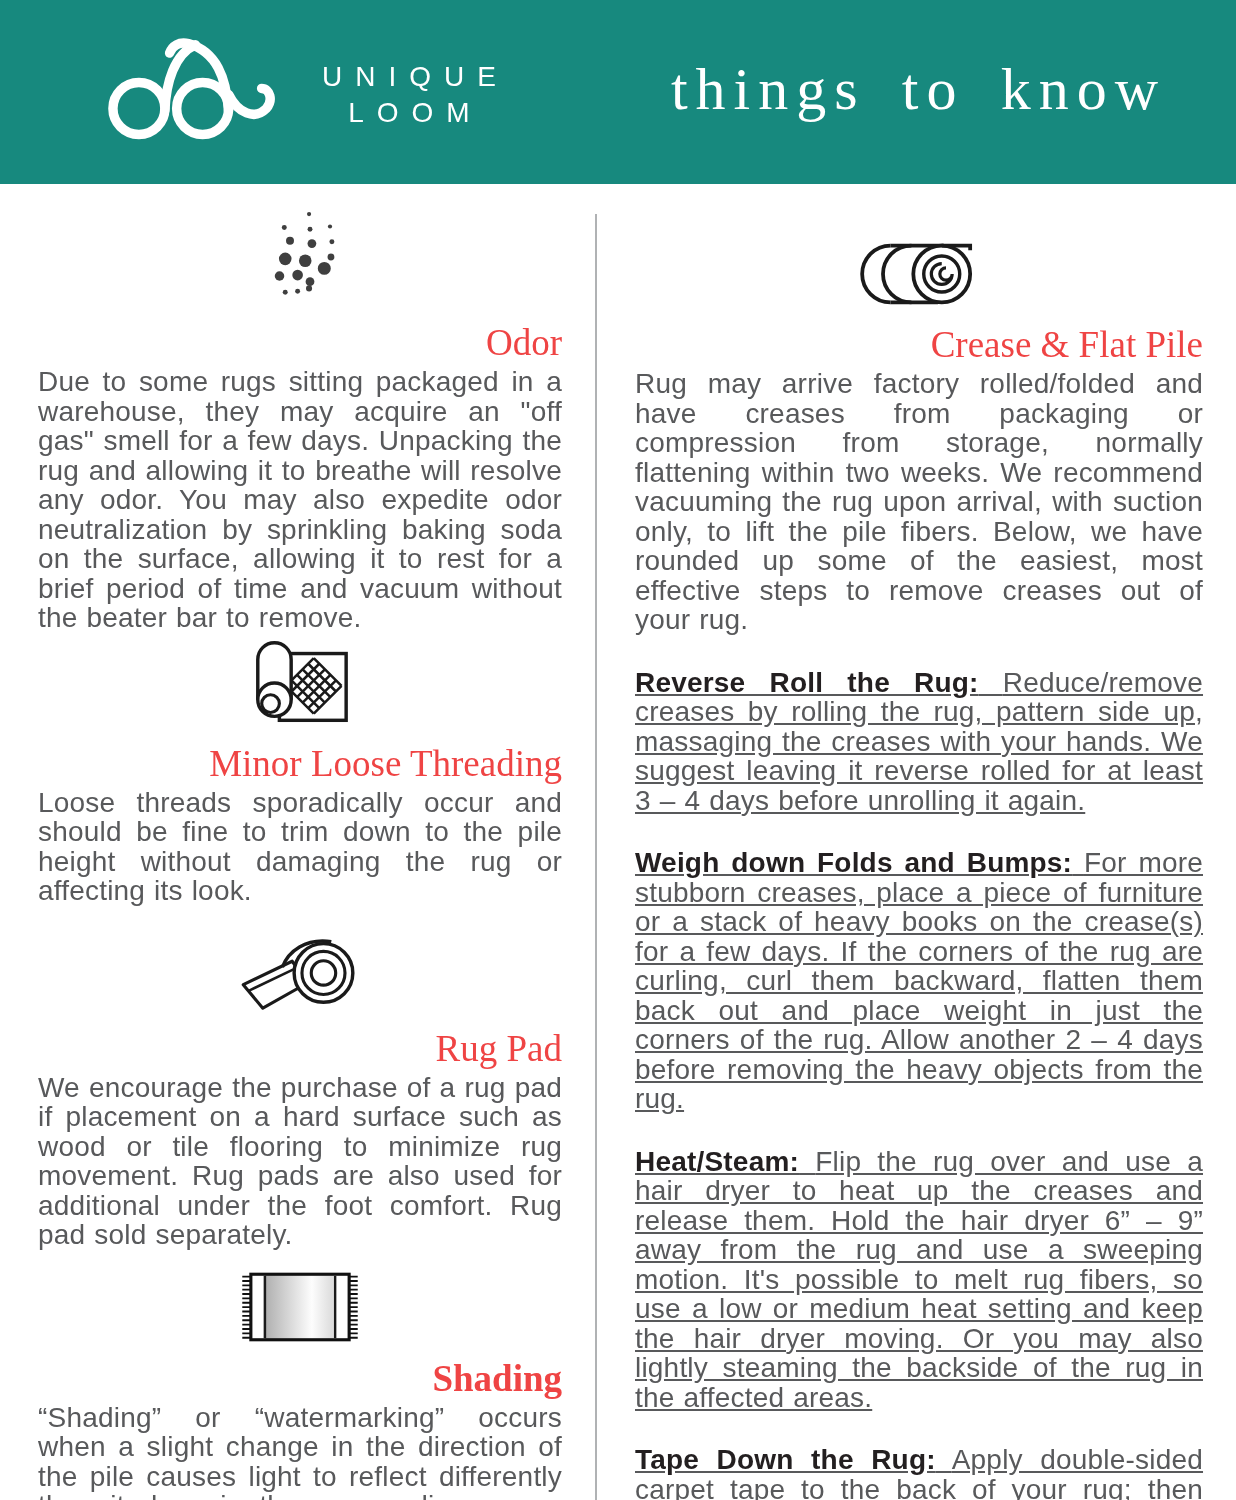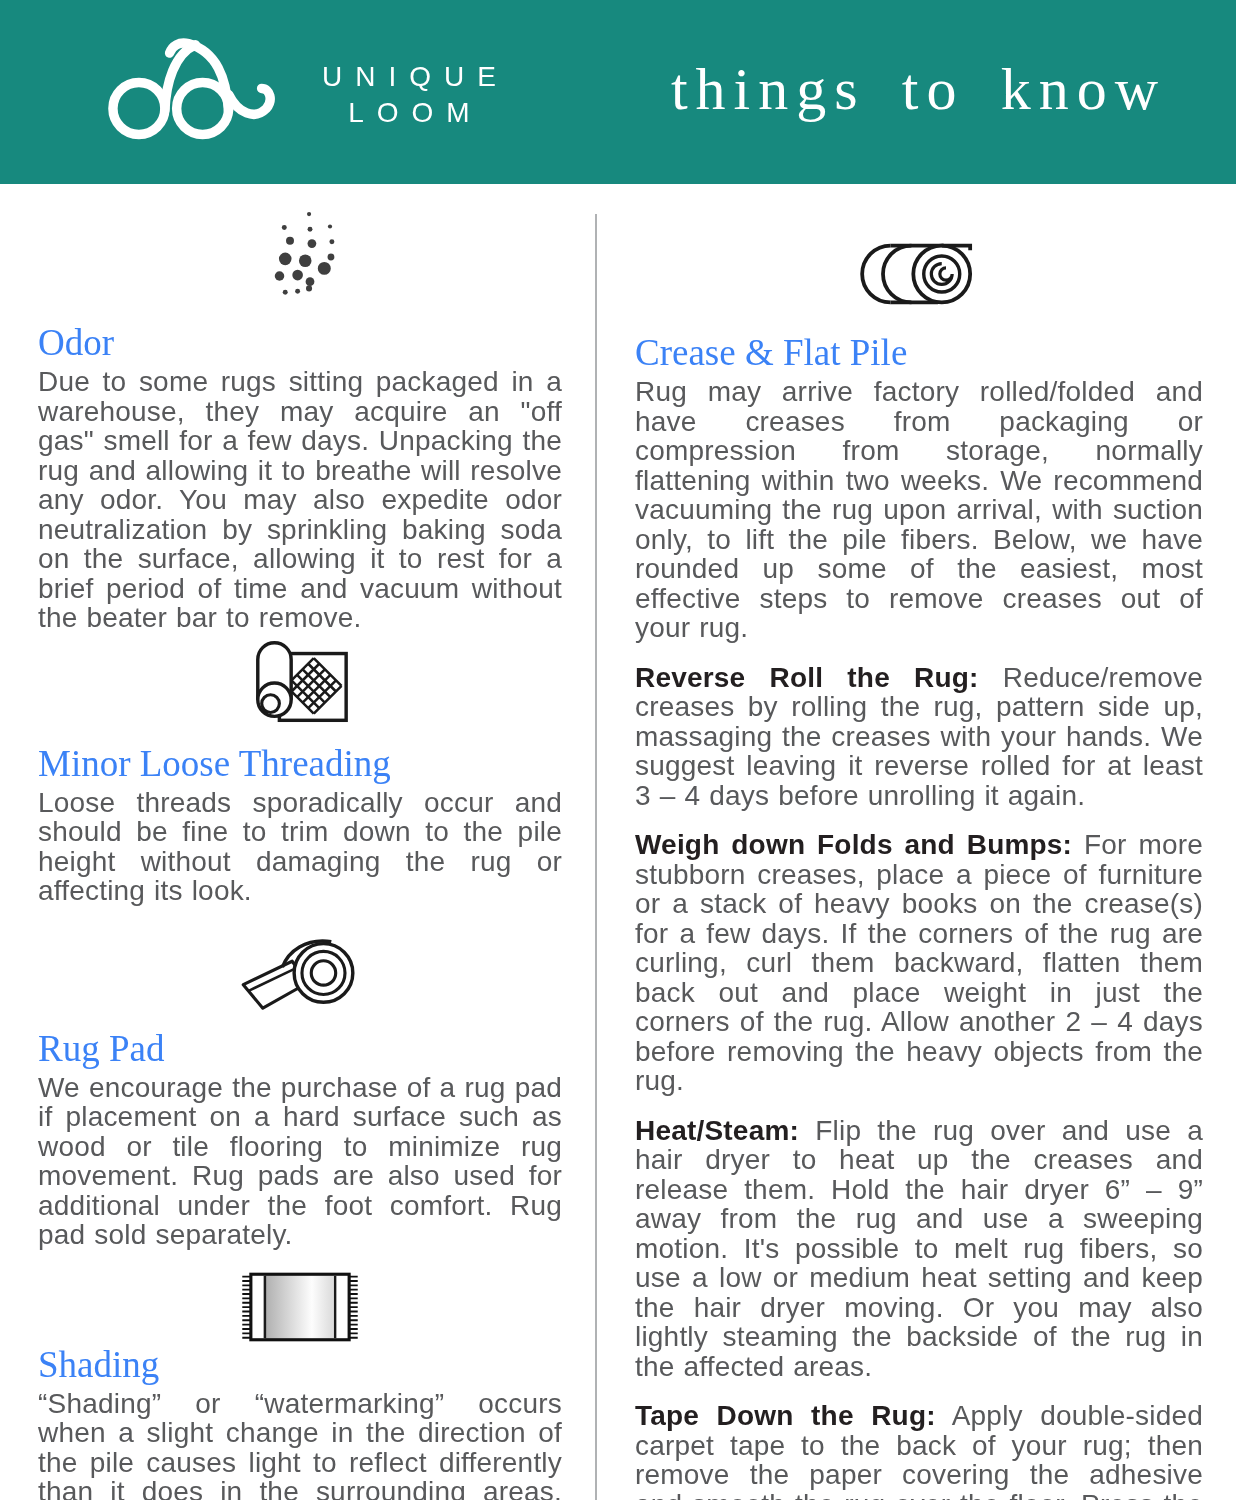--- a/index.html
+++ b/index.html
@@ -28,39 +28,39 @@
     padding-bottom:6px;
   }
   
   .content{display:flex;align-items:flex-start;padding-top:24px;}
   .col-left{width:524px;margin-left:38px;}
   .divider{width:2px;background:#B0B2B4;margin-left:33px;height:1290px;margin-top:6px;}
   .col-right{width:568px;margin-left:38px;}
   .icon-row{display:flex;justify-content:center;align-items:center;}
   h2.sec-heading{
     font-family:"Liberation Serif","DejaVu Serif",serif;
-    font-weight:400;color:#3b82f6;font-size:37px;line-height:1;
-    text-align:left;margin:20px 0 6px 0;
+    font-weight:400;color:#ef4444;font-size:37px;line-height:1;
+    text-align:right;margin:20px 0 6px 0;
   }
   p.body-text{
     margin:0;color:#58595B;font-size:28px;line-height:29.5px;
     text-align:justify;letter-spacing:0.2px;word-spacing:1px;
   }
   p.body-text strong{color:#231F20;font-weight:700;}
   
   .sec-odor .icon-row{height:96px;}
   .sec-thread .icon-row{height:92px;margin-top:4px;}
   .sec-thread h2.sec-heading{margin-top:16px;}
   .sec-pad .icon-row{height:90px;margin-top:20px;}
   .sec-pad h2.sec-heading{margin-top:14px;}
   .sec-shading .icon-row{height:78px;margin-top:18px;}
-  .sec-shading h2.sec-heading{margin-top:0;}
+  .sec-shading h2.sec-heading{margin-top:14px;font-weight:bold;}
   .sec-crease .icon-row{height:72px;margin-top:30px;}
-  .sec-crease h2.sec-heading{margin-top:24px;}
-  .col-right p.tip{margin-top:20px;}
+  .sec-crease h2.sec-heading{margin-top:16px;}
+  .col-right p.tip{margin-top:33px;text-decoration:underline;}
   .icon-stroke{stroke:#1a1a1a;fill:none;}
 </style>
 </head>
 <body>
 
 <div class="page">
 
   <header class="masthead">
     <div class="brand">
       <svg class="logo-svg" viewBox="0 0 150 100" aria-hidden="true">

